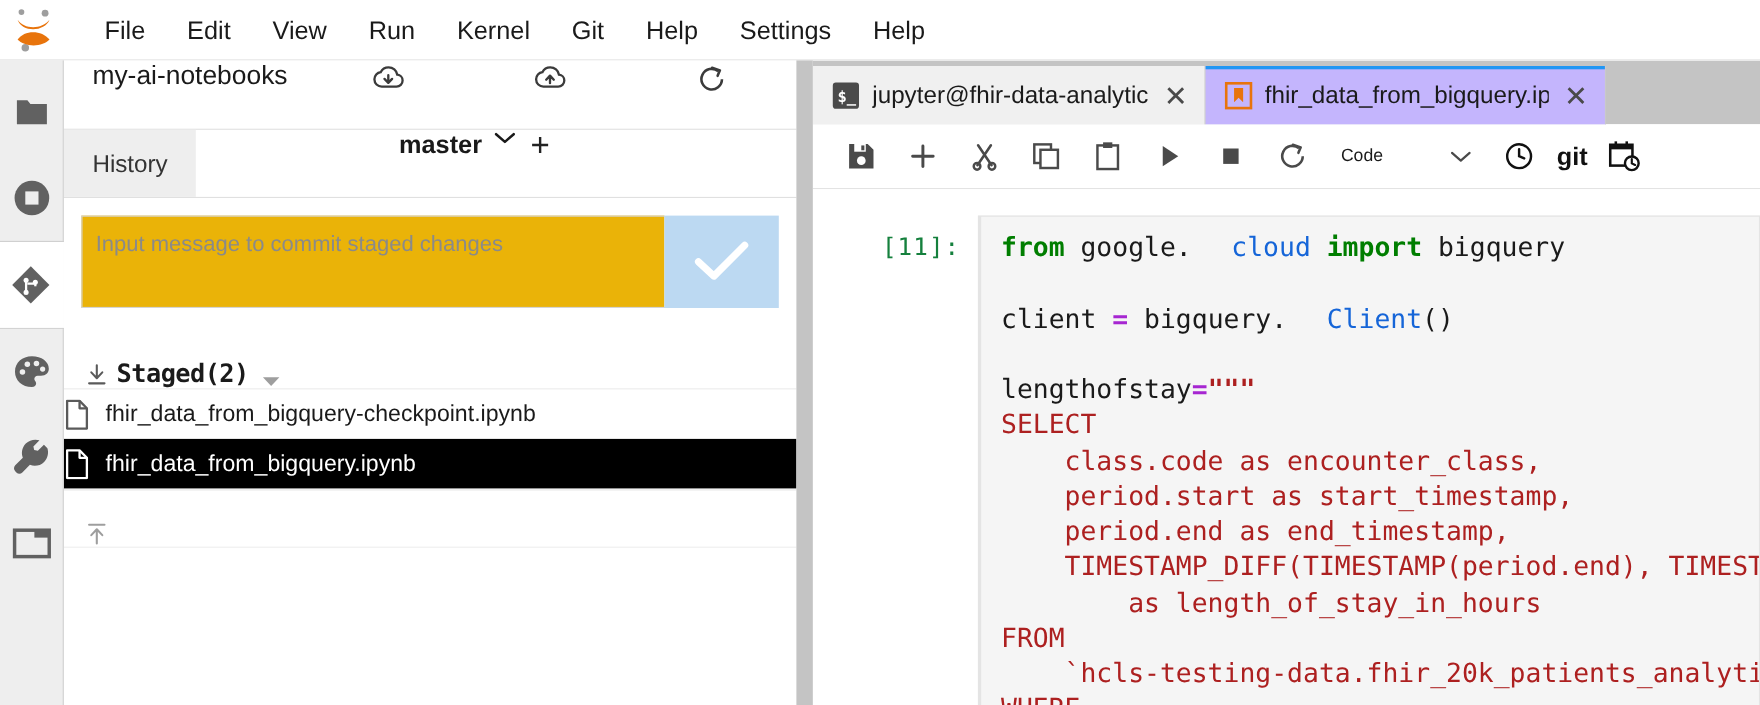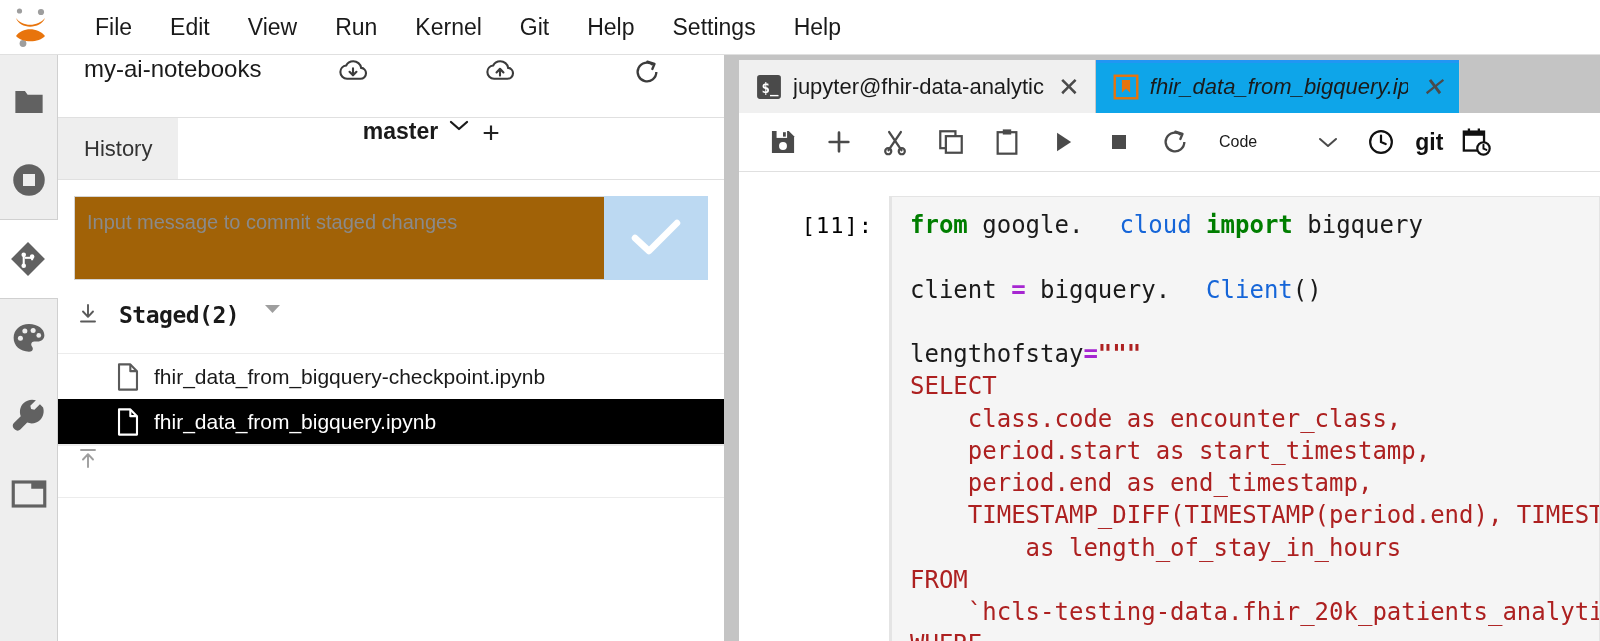--- a/index.html
+++ b/index.html
@@ -88,43 +88,43 @@
   .branch-caret { cursor: pointer; display: inline-flex; }
   .branch-plus { font-size: 30px; color: #222; cursor: pointer; line-height: 1; padding-left: 2px;}
 
   .commit-area { padding: 16px 16px 0 16px; display: flex; }
   .commit-input {
     flex: 1 1 auto; height: 84px;
     border: 1px solid #d4d4d4; border-right: none;
     font-family: "Liberation Sans", sans-serif;
     font-size: 20px; color: #1a1a1a;
     padding: 14px 12px; resize: none; outline: none;
-    background: #a16207;
+    background: #eab308;
   }
   .commit-input::placeholder { color: #8a8a8a; }
   .commit-btn {
     width: 104px; height: 84px;
     background: #bcd9f2; border: none;
     display: flex; align-items: center; justify-content: center;
     cursor: pointer;
   }
 
   .sections { margin-top: 22px; display: flex; flex-direction: column; flex: 1 1 auto; min-height: 0; }
   .sec-head {
-    height: 52px; display: flex; align-items: flex-start;
-    padding-left: 18px; gap: 19px;
+    height: 52px; display: flex; align-items: flex-end;
+    padding-left: 18px; gap: 6px;
     border-bottom: 1px solid #ececec;
     cursor: pointer;
   }
   .sec-title { font-size: 23px; font-weight: bold; color: #1a1a1a; font-family: "DejaVu Sans Mono", monospace; letter-spacing: -0.5px;}
   .sec-caret { margin-left: 5px; }
   .sec-trash { margin-left: 8px; cursor: pointer; }
   .file-row {
     height: 45px; display: flex; align-items: center;
-    padding-left: 58px; gap: 14px; cursor: pointer;
+    gap: 14px; cursor: pointer;
   }
   .file-row.selected { background: #000000; }
   .file-name { font-size: 21px; color: #1a1a1a; white-space: nowrap; }
   .file-row.selected .file-name { color: #ffffff; }
   .sec-body { border-bottom: 1px solid #ececec; }
   .sec-filler { flex: 1 1 auto; background: #fff; }
 
   
   .splitter { width: 15px; flex: 0 0 15px; background: #c4c4c4; cursor: col-resize; }
 
@@ -138,21 +138,21 @@
     background: #c4c4c4;
     display: flex; align-items: flex-end;
     padding-top: 5px;
   }
   .tab {
     height: 53px; display: flex; align-items: center;
     gap: 11px; padding: 0 15px 0 17px;
     background: #f0f0f0; border-right: 1px solid #c9c9c9;
     max-width: 400px; cursor: pointer; position: relative;
   }
-  .tab.active { background: #0ea5e9; font-style: italic; }
+  .tab.active { background: #c4b5fd; }
   .tab.active::before {
     content: ""; position: absolute; left: 0; right: 0; top: 0;
     height: 3px; background: #2196f3;
   }
   .tab-label {
     font-size: 22px; color: #1a1a1a; white-space: nowrap;
     overflow: hidden; text-overflow: clip; max-width: 258px;
   }
   .tab-close { font-size: 26px; color: #4a4a4a; line-height: 1; cursor: pointer; padding-left: 3px;}
 
@@ -175,21 +175,21 @@
 
   .notebook {
     flex: 1 1 auto; overflow: hidden; background: #fff;
     padding-top: 24px; position: relative;
   }
   .cell { display: flex; align-items: flex-start; }
   .cell-prompt {
     width: 150px; flex: 0 0 150px;
     text-align: right; padding-right: 16px; padding-top: 17px;
     font-family: "DejaVu Sans Mono", monospace;
-    font-size: 22px; color: #000000; letter-spacing: 1px;
+    font-size: 22px; color: #15803d; letter-spacing: 1px;
   }
   .cell-input {
     flex: 1 1 auto; background: #f5f5f5;
     border: 1px solid #e4e4e4; border-left: 3px solid #e4e4e4;
     padding: 12px 0 12px 18px; min-width: 0; overflow: hidden;
   }
   .code {
     font-family: "DejaVu Sans Mono", monospace;
     font-size: 24px; line-height: 1.345;
     white-space: pre; color: #1a1a1a;

